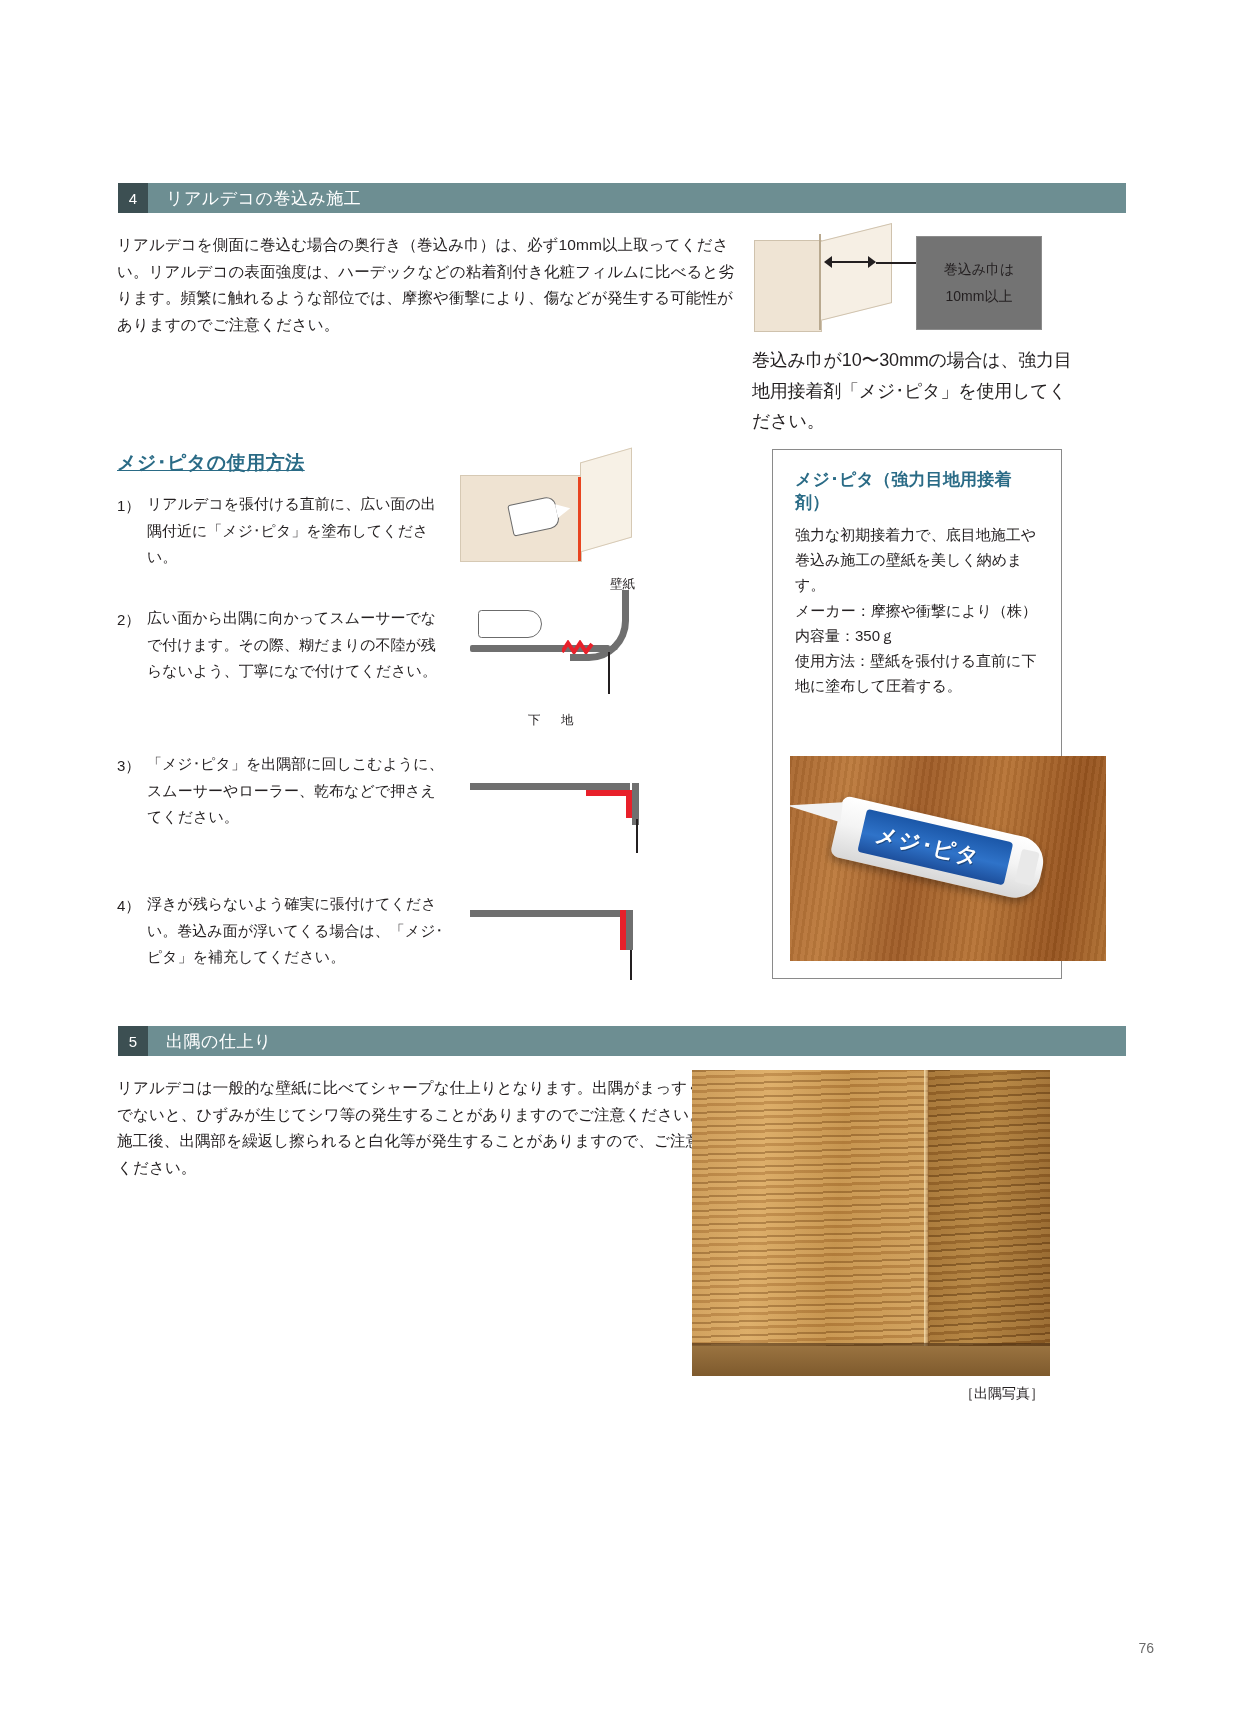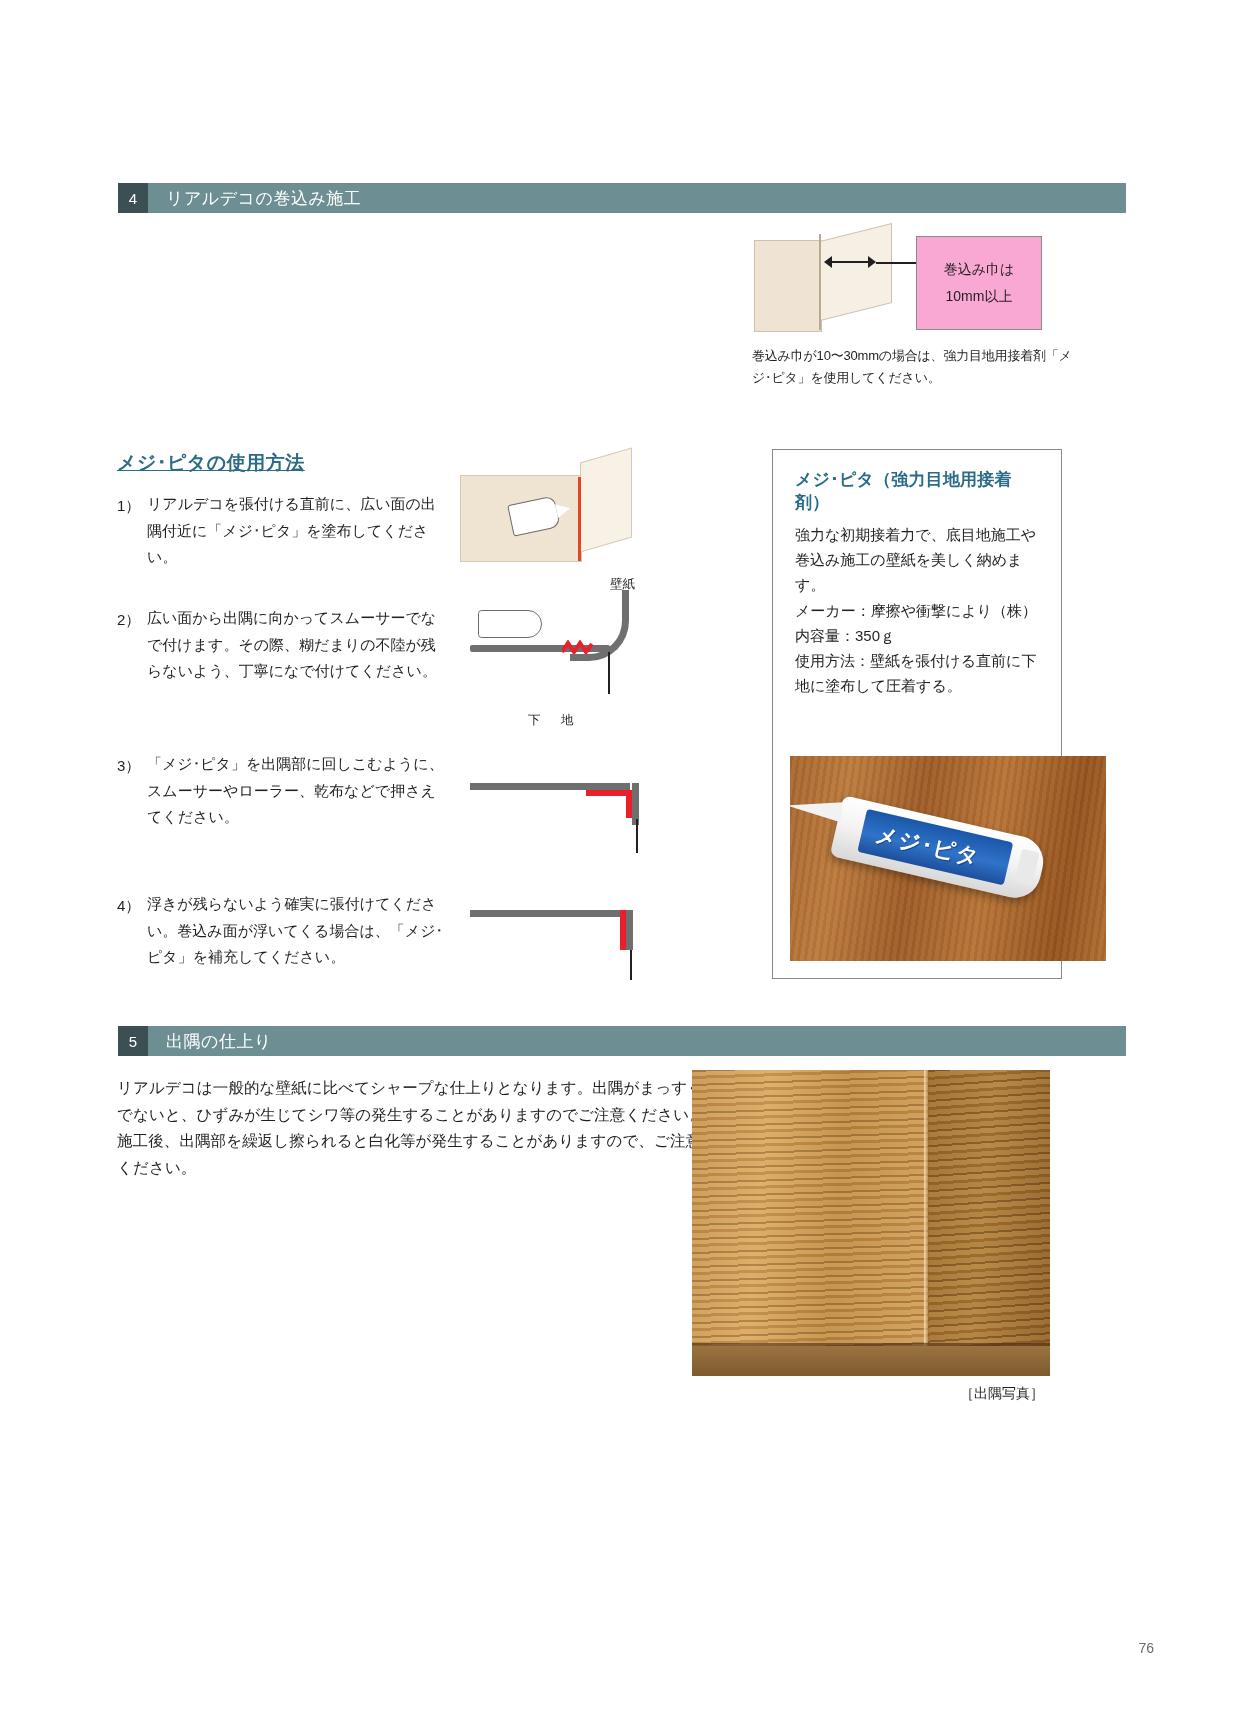--- a/index.html
+++ b/index.html
@@ -128,29 +128,29 @@
     left: 168px; top: 4px;
     width: 124px; height: 92px;
     border: 1px solid #8c8c8c;
     display: flex;
     flex-direction: column;
     align-items: center;
     justify-content: center;
     font-size: 14px;
     line-height: 1.9;
     color: #231f20;
-    background: #f9a8d4;
+    background: #737373;
   }
 
   #sec4-note {
     position: absolute;
     left: 752px;
     top: 345px;
     width: 330px;
-    font-size: 13px;
+    font-size: 18px;
     line-height: 1.7;
     letter-spacing: -0.2px;
   }
 
   
   #howto-title {
     position: absolute;
     left: 117px;
     top: 450px;
     font-size: 19px;
@@ -481,20 +481,21 @@
 </head>
 <body>
 
 <div class="page">
 
   <div class="sec-bar" id="sec4-bar">
     <div class="sec-num">4</div>
     <div class="sec-title">リアルデコの巻込み施工</div>
   </div>
 
+  <div class="bodytext" id="sec4-text">リアルデコを側面に巻込む場合の奥行き（巻込み巾）は、必ず10mm以上取ってください。リアルデコの表面強度は、ハーデックなどの粘着剤付き化粧フィルムに比べると劣ります。頻繁に触れるような部位では、摩擦や衝撃により、傷などが発生する可能性がありますのでご注意ください。</div>
 
   <div class="wrapdiag">
     <div class="panel-front"></div>
     <div class="panel-top"></div>
     <div class="edge"></div>
     <div class="arrow">
       <div class="ah-l"></div>
       <div class="line"></div>
       <div class="ah-r"></div>
     </div>

